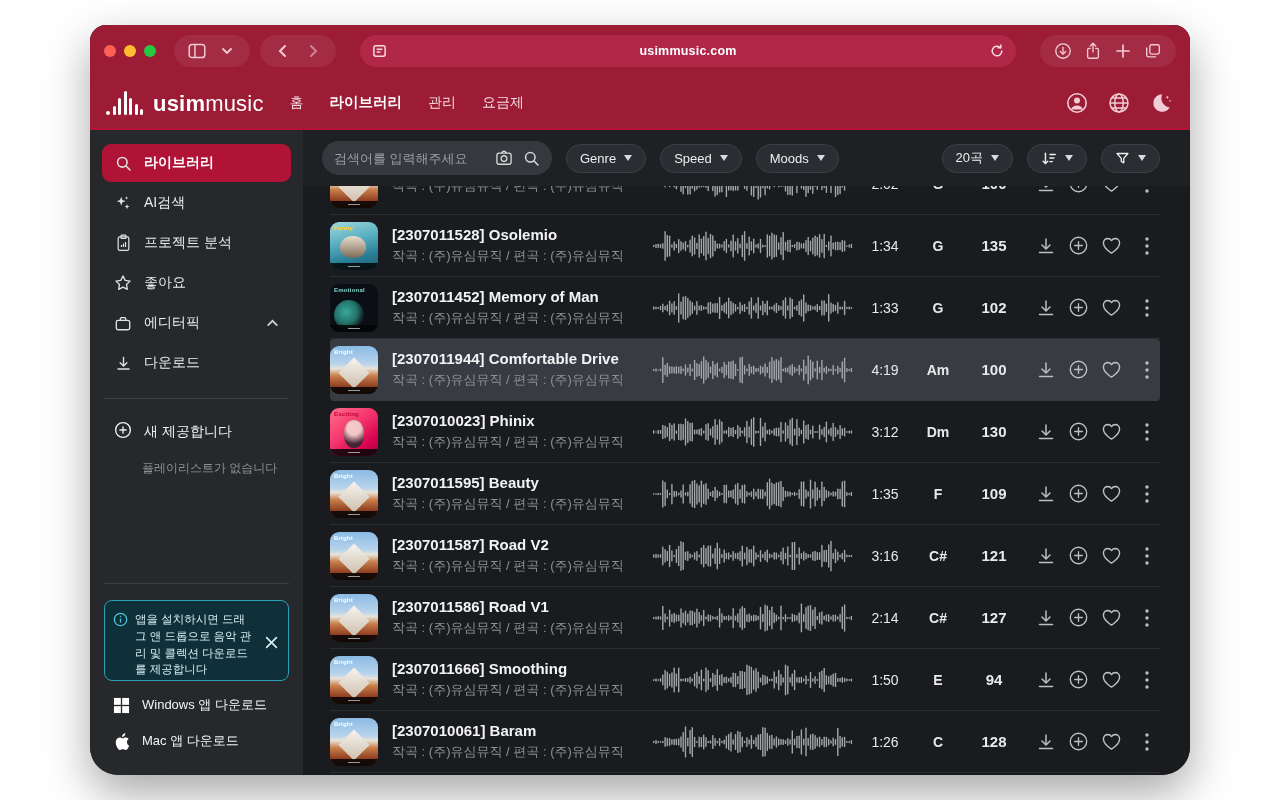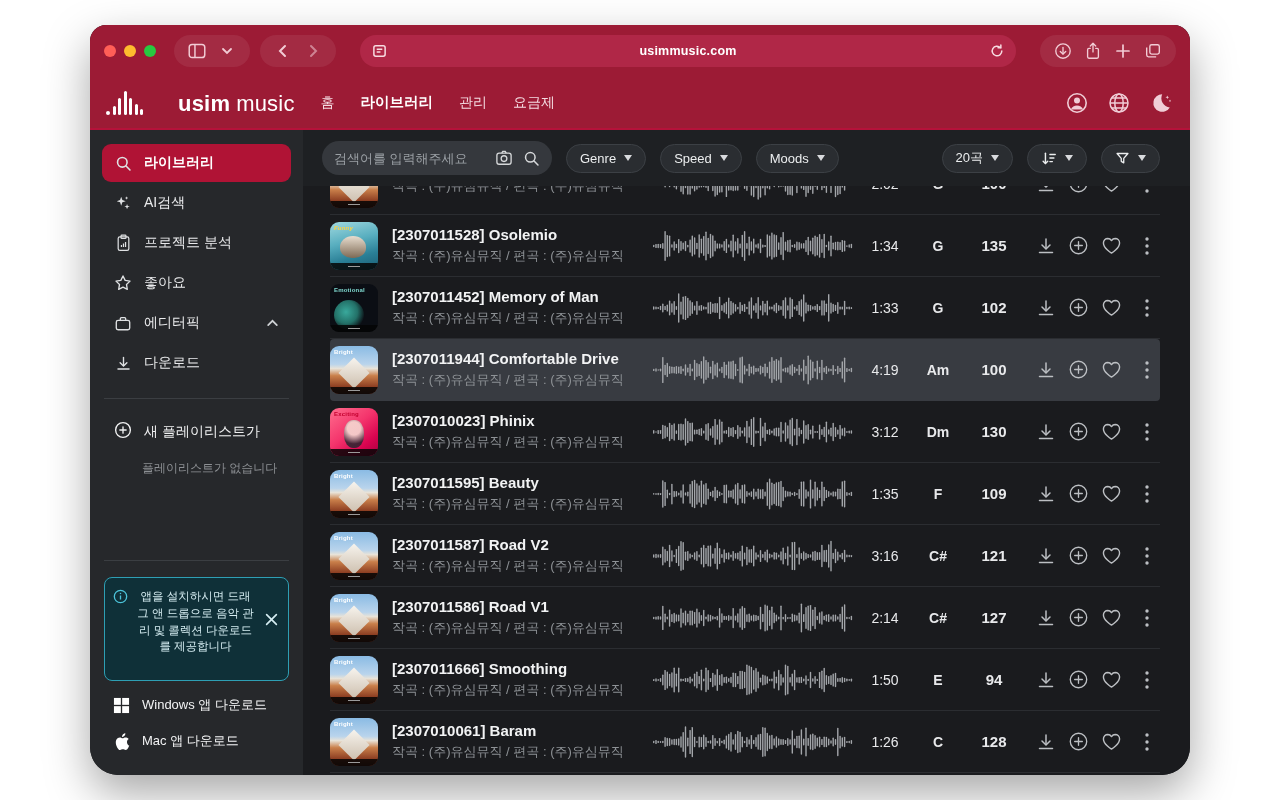--- a/index.html
+++ b/index.html
@@ -20,42 +20,42 @@
   .urlbar { flex:1; height:32px; margin:0 14px; background:#b02747; border-radius:16px; display:flex; align-items:center; padding:0 12px; color:#f7dbe1; position:relative; }
   .urlbar .url-text { position:absolute; left:0; right:0; text-align:center; font-size:12.5px; color:#ffffff; font-weight:600; letter-spacing:.2px; }
   .urlbar .right { margin-left:auto; }
 
   
   .appheader { height:53px; background:#9c1b35; border-bottom:2px solid #b5123a; display:flex; align-items:center; padding:0 16px; flex:none; }
   .logo { display:flex; align-items:flex-end; gap:2px; margin-right:26px; }
   .eq { display:flex; align-items:flex-end; gap:2.5px; height:24px; margin-right:8px; }
   .eq i { display:block; width:3px; background:#ffffff; border-radius:2px; }
   .eq .dot{ width:4px; height:4px; border-radius:50%; }
-  .brand { color:#ffffff; font-size:22px; letter-spacing:.2px; line-height:1; display:flex; align-items:center; gap:6px;margin-left:25px; }
+  .brand { color:#ffffff; font-size:22px; letter-spacing:.2px; line-height:1; display:flex; align-items:center; gap:0; }
   .brand b{ font-weight:700; } .brand span{ font-weight:300; }
   .mainnav { display:flex; align-items:center; gap:26px; }
   .mainnav .nav-item { color:#f4dbe1; font-size:14px; cursor:default; }
   .mainnav .nav-item.active { color:#ffffff; font-weight:700; font-size:14.5px; }
   .header-icons { margin-left:auto; display:flex; align-items:center; gap:16px; color:#f0cdd6; }
   .hicon { width:26px; height:26px; display:flex; align-items:center; justify-content:center; }
 
   
   .appbody { flex:1; display:flex; min-height:0; }
   aside.sidebar { width:213px; flex:none; background:#26282b; display:flex; flex-direction:column; padding:14px 12px 16px 12px; }
   .side-item { display:flex; align-items:center; gap:12px; height:38px; padding:0 12px; border-radius:9px;
     color:#e9eaec; font-size:14px; margin-bottom:2px; }
   .side-item .sicon{ width:18px; height:18px; display:flex; align-items:center; justify-content:center; color:#dfe1e3; flex:none; }
   .side-item.active { background:#b01335; color:#ffffff; font-weight:600; }
   .side-item .chev { margin-left:auto; color:#cfd2d5; display:flex; }
   .side-divider { height:1px; background:#3b3e42; margin:14px 2px; flex:none; }
   .newpl { display:flex; align-items:center; gap:12px; padding:8px 12px; color:#f0f1f2; font-size:14px; }
   .empty-pl { color:#8d9094; font-size:12px; padding:10px 12px 0 40px; }
   .side-spacer { flex:1; }
-  .notice { border:1px solid #2e9fb4; background:#0f3038; border-radius:8px; padding:10px 10px 25px 8px;
-    display:flex; gap:7px; color:#d6edf2; font-size:11.5px; line-height:1.45; margin:12px 2px 6px 2px;text-align:center; }
+  .notice { border:1px solid #2e9fb4; background:#0f3038; border-radius:8px; padding:10px 10px 2px 8px;
+    display:flex; gap:7px; color:#d6edf2; font-size:11.5px; line-height:1.45; margin:12px 2px 6px 2px; }
   .notice .nicon{ color:#4cc3d9; flex:none; margin-top:1px; }
   .notice .nclose{ color:#d6edf2; flex:none; margin-left:2px; align-self:center; }
   .dl-item { display:flex; align-items:center; gap:12px; padding:9px 10px; color:#f2f3f4; font-size:13px; }
   .dl-item .dicon{ width:18px; height:18px; display:flex; align-items:center; justify-content:center; color:#ffffff; }
 
   
   main.content { flex:1; min-width:0; background:#1a1b1e; display:flex; flex-direction:column; }
   .toolbar { height:56px; flex:none; display:flex; align-items:center; padding:0 30px 0 19px; gap:14px; background:#1e2023; }
   .searchbox { width:230px; height:34px; background:#35383d; border-radius:17px; display:flex; align-items:center; padding:0 12px; gap:10px; flex:none; }
   .searchbox input { flex:1; min-width:0; background:transparent; border:0; outline:0; color:#fca5a5; font-size:13px; font-family:inherit; }
@@ -300,21 +300,21 @@
           </div>
         <div class="side-divider"></div>
         <div class="newpl">
           <span class="sicon">
             <svg width="18" height="18" viewBox="0 0 20 20" fill="none" stroke="currentColor" stroke-width="1.5" stroke-linecap="round">
                 <circle cx="10" cy="10" r="8.2"></circle>
                 <line x1="10" y1="6.5" x2="10" y2="13.5"></line>
                 <line x1="6.5" y1="10" x2="13.5" y2="10"></line>
               </svg>
           </span>
-          <span>새 플레이리스트가</span>
+          <span>새 제공합니다</span>
         </div>
         <div class="empty-pl">플레이리스트가 없습니다</div>
         <div class="side-spacer"></div>
         <div class="side-divider" style="margin-bottom:4px;"></div>
         <div class="notice">
           <span class="nicon">
             <svg width="15" height="15" viewBox="0 0 16 16" fill="none" stroke="currentColor" stroke-width="1.4">
                 <circle cx="8" cy="8" r="6.6"></circle>
                 <line x1="8" y1="7" x2="8" y2="11.2"></line>
                 <circle cx="8" cy="4.8" r="0.8" fill="currentColor" stroke="none"></circle>

